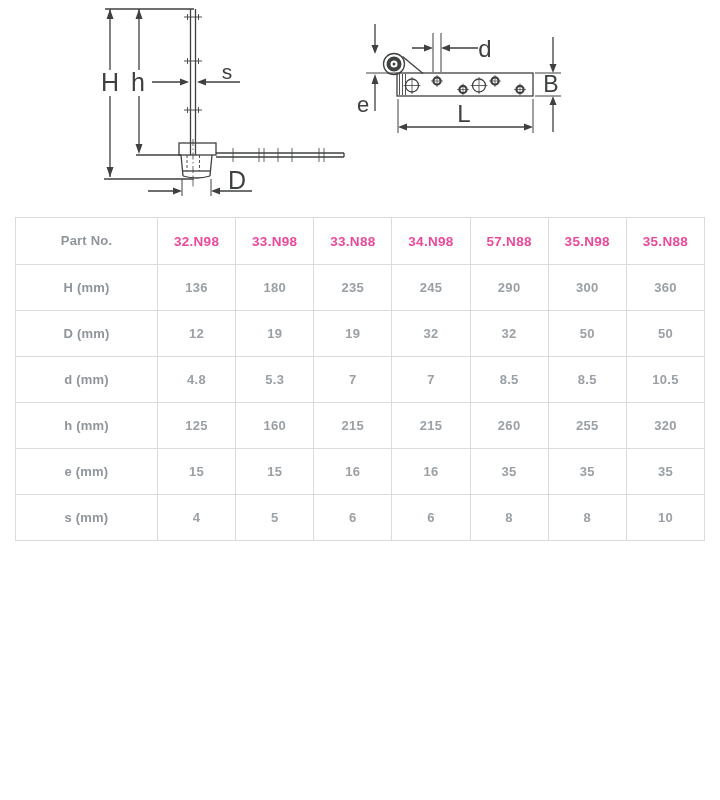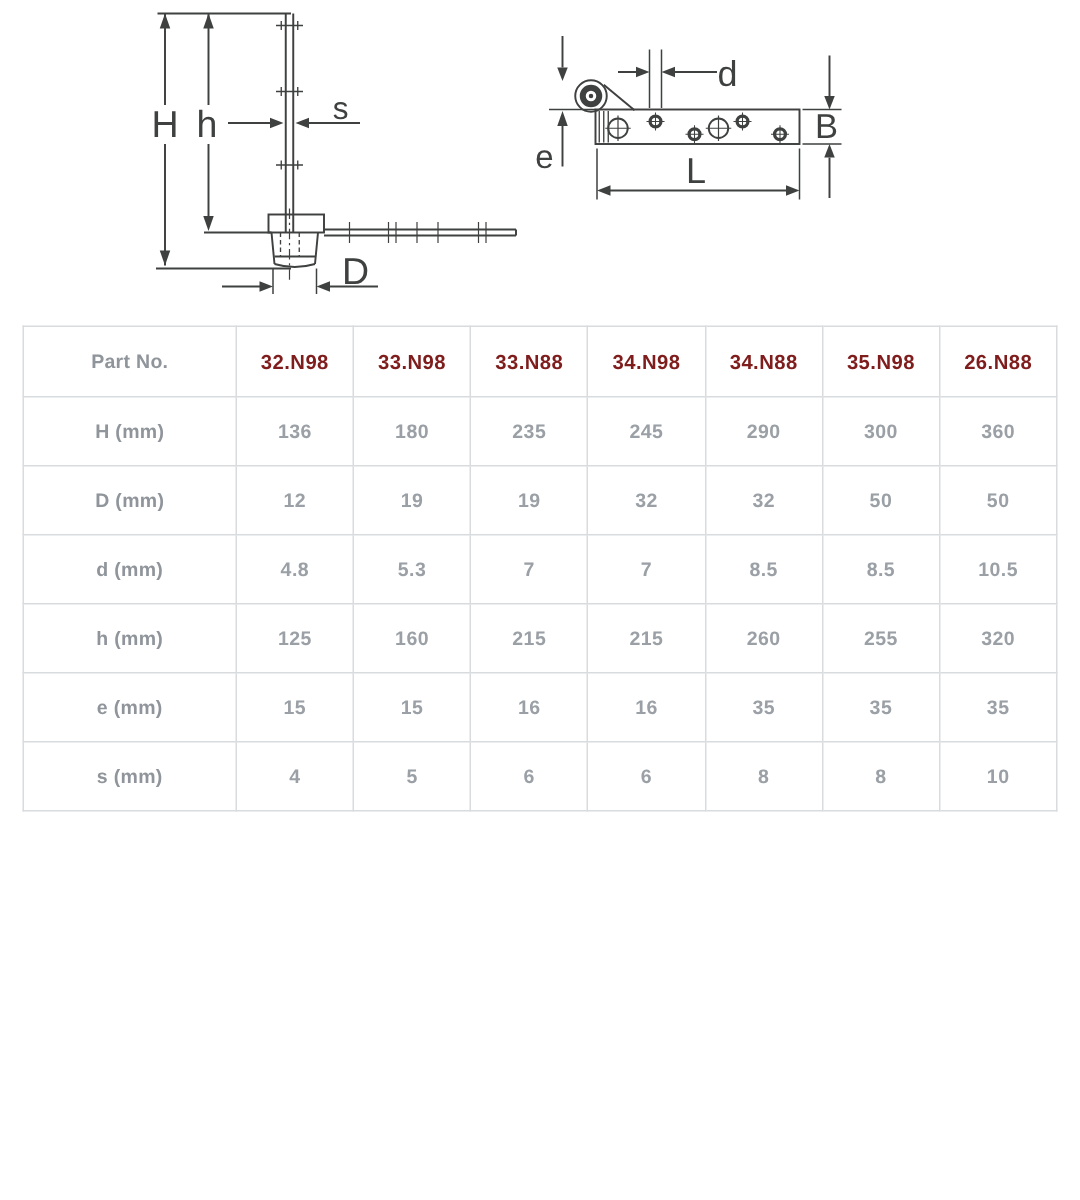--- a/index.html
+++ b/index.html
@@ -12,21 +12,21 @@
   .tbl-wrap{position:absolute;left:15px;top:217px;width:690px;}
   table.spec{border-collapse:collapse;width:100%;table-layout:fixed;background:#ffffff;padding-left:11px;}
   table.spec td{border:1px solid #d9dcde;text-align:center;vertical-align:middle;padding:0;}
   tr.h-head td{height:46px;}
   tr.h-tall td{height:60px;}
   tr.h-std td{height:45px;}
   td.lbl{
     text-align:left;padding-left:17px;padding-right:10px;
     color:#8f959b;font-size:13px;font-weight:700;letter-spacing:.2px;line-height:1.35;
   }
-  td.part{color:#7f1d1d;font-size:13.5px;font-weight:700;letter-spacing:.3px;}
+  td.part{color:#ec4899;font-size:13.5px;font-weight:700;letter-spacing:.3px;}
   td.val{color:#9aa0a5;font-size:13px;font-weight:700;letter-spacing:.3px;}
 </style>
 </head>
 <body>
 
 <div class="page">
 
   <svg class="diagram" viewBox="0 0 720 215" xmlns="http://www.w3.org/2000/svg">
     <g stroke="#3f4040" stroke-width="1.3" fill="none">
 
@@ -178,23 +178,23 @@
           <col>
           <col>
       </colgroup>
       <tbody>
         <tr class="h-head">
           <td class="lbl">Part No.</td>
           <td class="part">32.N98</td>
           <td class="part">33.N98</td>
           <td class="part">33.N88</td>
           <td class="part">34.N98</td>
-          <td class="part">34.N88</td>
+          <td class="part">57.N88</td>
           <td class="part">35.N98</td>
-          <td class="part">26.N88</td>
+          <td class="part">35.N88</td>
         </tr>
 
 
 
         <tr class="h-std">
           <td class="lbl">H (mm)</td>
           <td class="val">136</td>
           <td class="val">180</td>
           <td class="val">235</td>
           <td class="val">245</td>

